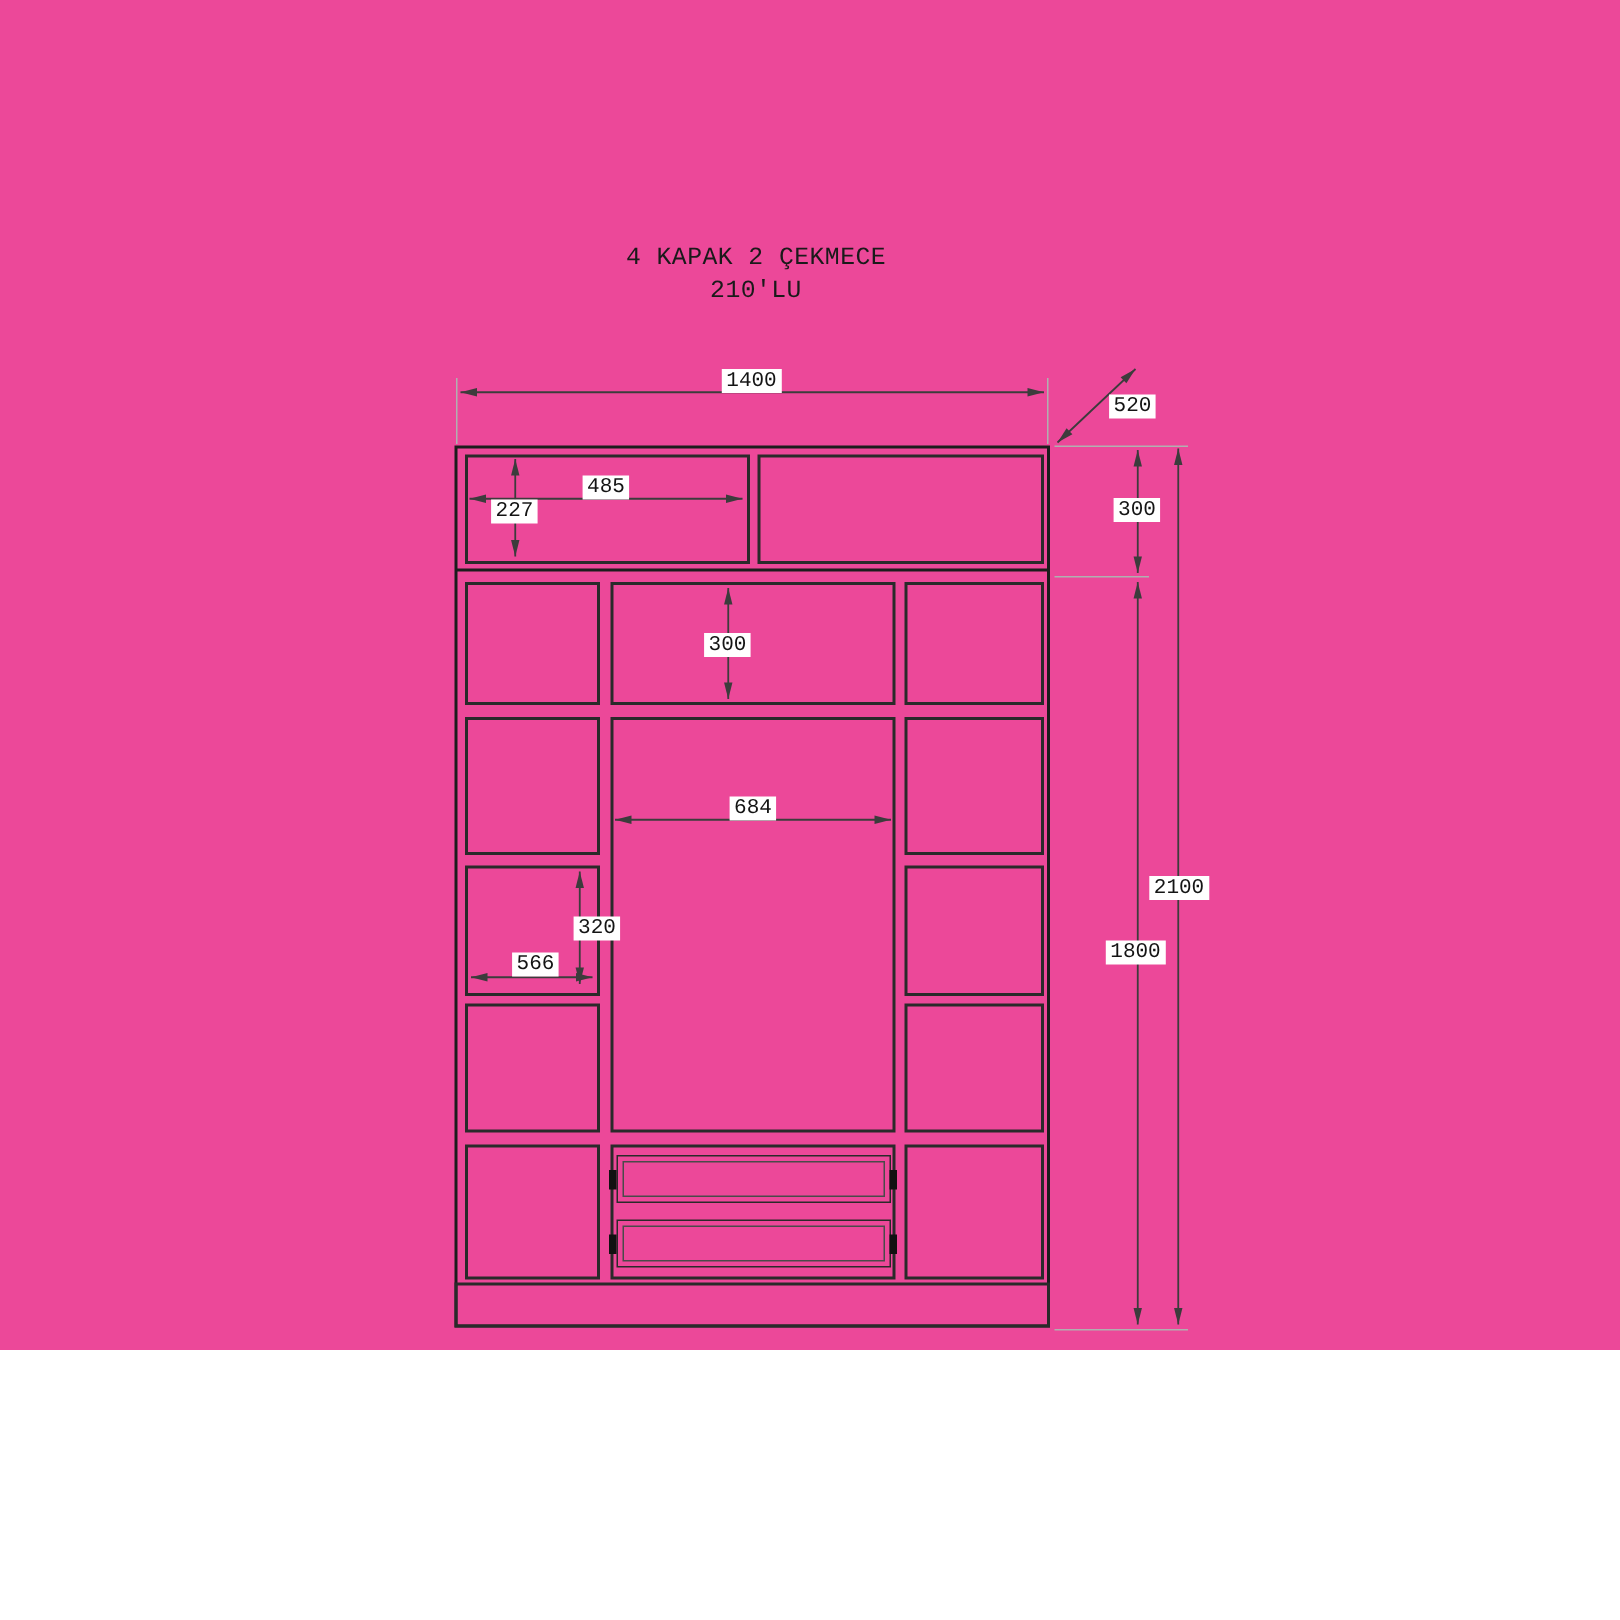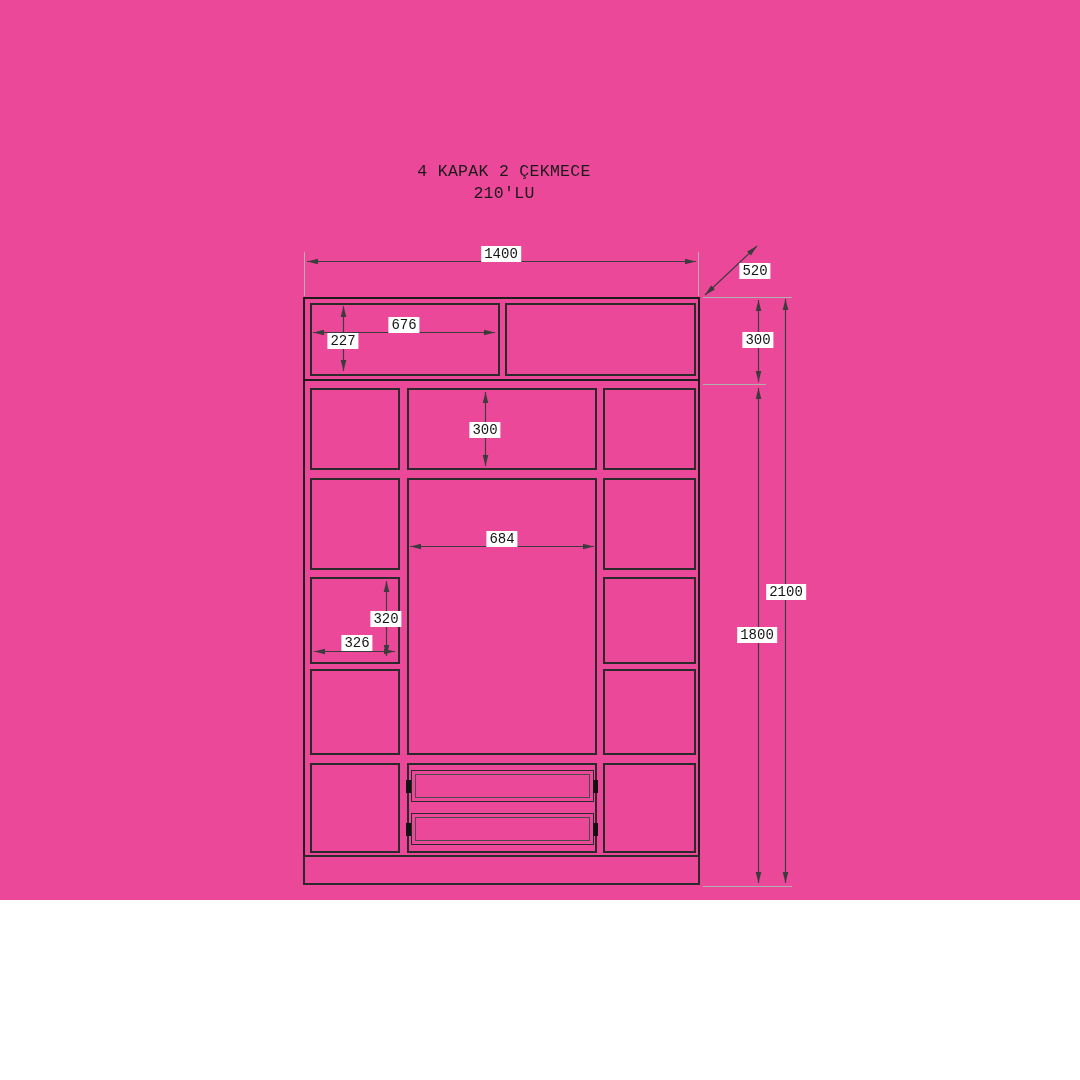--- a/index.html
+++ b/index.html
@@ -104,20 +104,20 @@
   <div class="handle" style="left:406px;top:823px;"></div>
   <div class="handle" style="left:593px;top:823px;"></div>
 
   <div class="part" style="left:303px;top:855px;width:397px;height:30px;"></div>
 
   <div class="dim-label" style="left:501px;top:254px;">1400</div>
   <div class="dim-label" style="left:729px;top:271px;margin-left:26px;">520</div>
   <div class="dim-label" style="left:758px;top:340px;">300</div>
   <div class="dim-label" style="left:786px;top:592px;">2100</div>
   <div class="dim-label" style="left:757px;top:635px;">1800</div>
-  <div class="dim-label" style="left:404px;top:325px;">676</div>
+  <div class="dim-label" style="left:404px;top:325px;">485</div>
   <div class="dim-label" style="left:343px;top:341px;">227</div>
   <div class="dim-label" style="left:485px;top:430px;">300</div>
   <div class="dim-label" style="left:502px;top:539px;">684</div>
-  <div class="dim-label" style="left:386px;top:619px;">320</div>
-  <div class="dim-label" style="left:357px;top:643px;">326</div>
+  <div class="dim-label" style="left:398px;top:619px;">320</div>
+  <div class="dim-label" style="left:357px;top:643px;">566</div>
 
 </div>
 
 </body></html>

